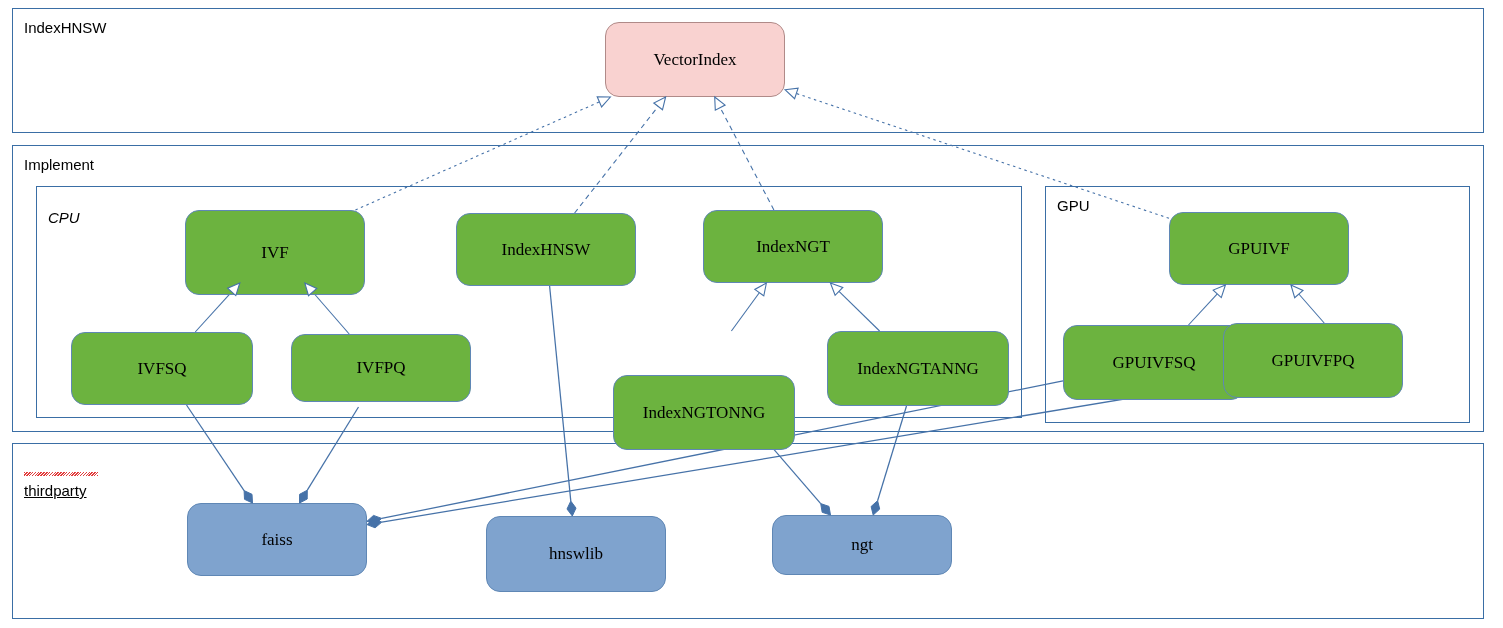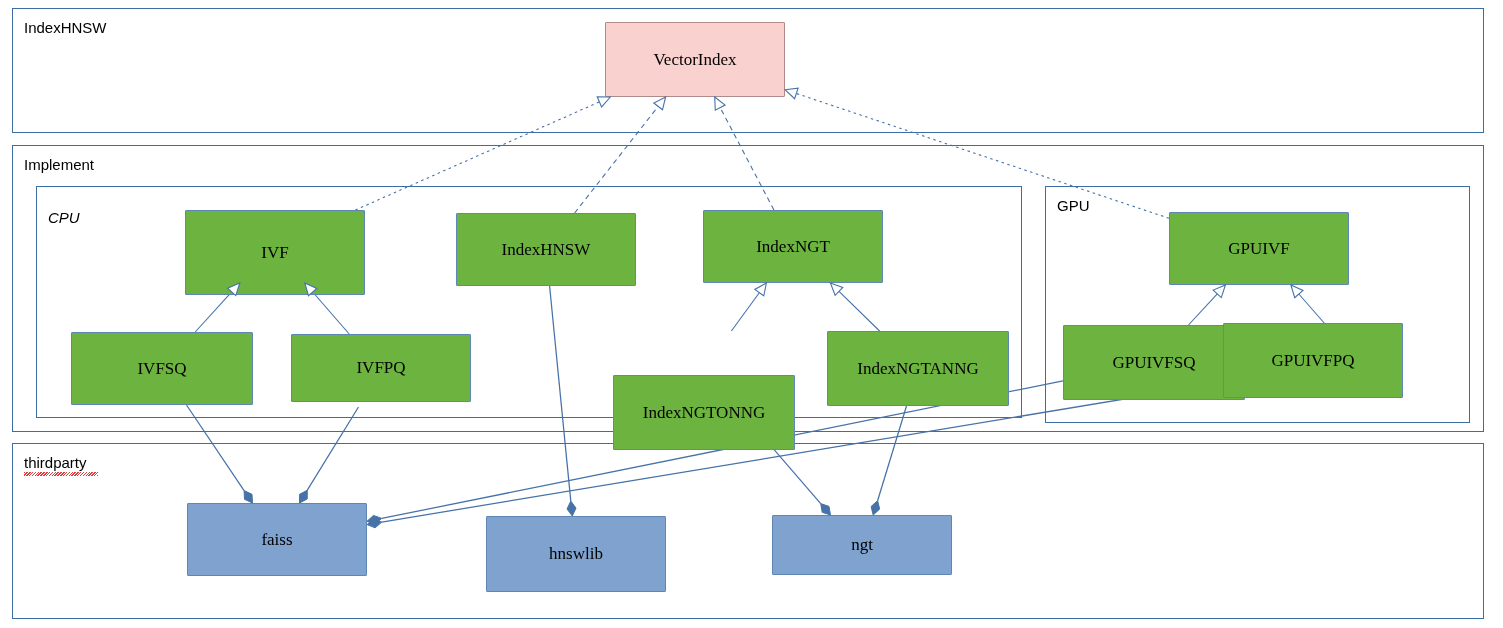--- a/index.html
+++ b/index.html
@@ -4,27 +4,27 @@
 <style>
   html,body{margin:0;padding:0;background:#ffffff;}
   body{width:1503px;height:628px;overflow:hidden;
        font-family:"Liberation Sans",sans-serif;}
   #stage{position:relative;width:1503px;height:628px;background:#fff;}
 
   
   .group{position:absolute;border:1px solid #3a6ea5;background:transparent;box-sizing:border-box;}
   .group-label{position:absolute;font-family:"Liberation Sans",sans-serif;
                font-size:15px;color:#000;white-space:nowrap;line-height:1;}
-  .group-label.underlined{text-decoration-color:#000;}
+  .group-label.underlined{text-decoration:underline;text-decoration-color:#000;margin-top:28px;}
   .squiggle{position:absolute;height:4px;width:74px;left:24px;top:472px;
             background-image:repeating-linear-gradient(135deg,#e03030 0,#e03030 1px,transparent 1px,transparent 2px);
             opacity:.95;}
 
   
-  .node{position:absolute;box-sizing:border-box;border-radius:1px;
+  .node{position:absolute;box-sizing:border-box;border-radius:14px;
         border:1px solid #6b8fba;display:flex;align-items:center;justify-content:center;
         font-family:"Liberation Serif",serif;font-size:17px;color:#000;
         text-align:center;z-index:5;}
   .node.iface{background:#f9d2d0;border-color:#b08a88;}
   .node.impl{background:#6cb33f;border-color:#5f87b5;}
   .node.third{background:#7fa3ce;border-color:#5f87b5;}
 
   
   #edges{position:absolute;left:0;top:0;width:1503px;height:628px;z-index:2;}
   #edges-top{position:absolute;left:0;top:0;width:1503px;height:628px;z-index:6;pointer-events:none;}

